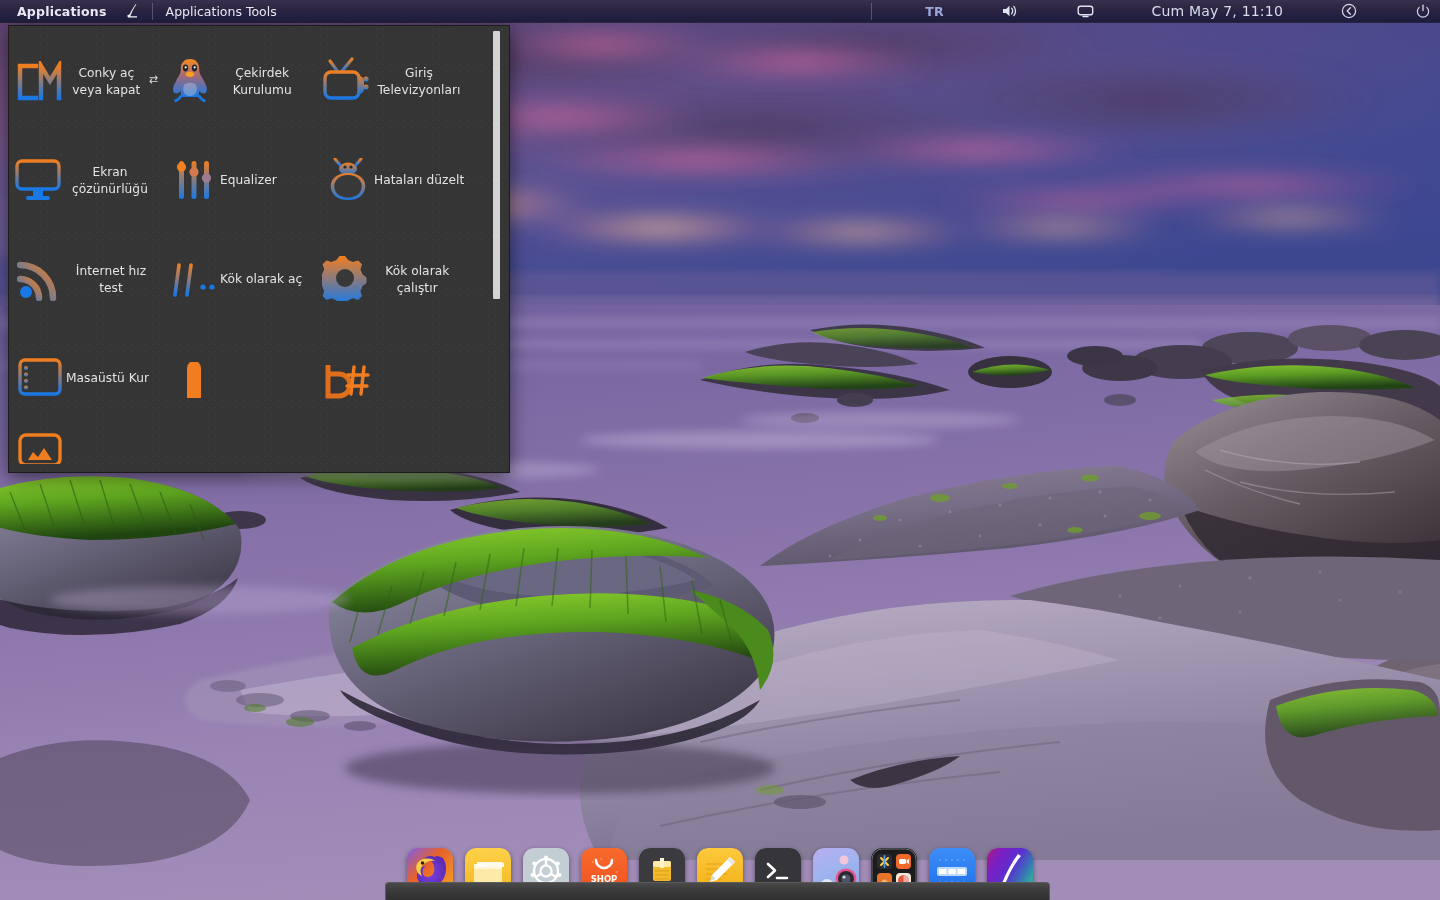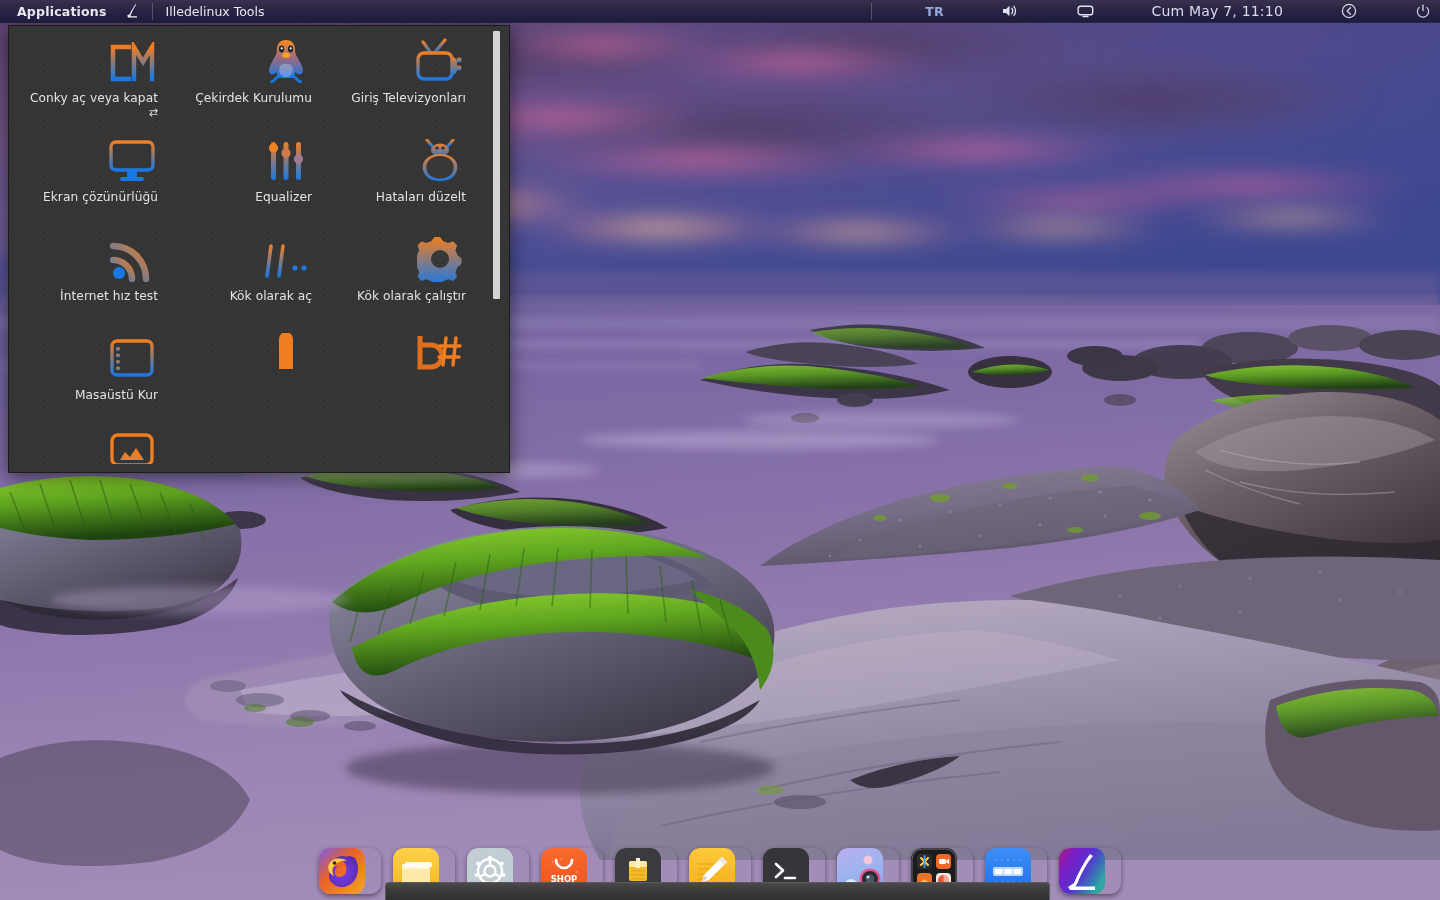--- a/index.html
+++ b/index.html
@@ -39,21 +39,21 @@
     border:1px solid #1c1c1c;
     box-shadow:0 4px 18px rgba(0,0,0,.55);
     z-index:50; overflow:hidden;
   }
   #toolsgrid{
     position:absolute; left:0; top:0; width:485px;
     display:flex; flex-wrap:wrap;
   }
   .tool{
     width:154px; min-height:99px; padding:10px 5px 4px;
-    display:flex; flex-direction:column; align-items:flex-end;
+    display:flex; flex-direction:row; align-items:center;
     cursor:default;
   }
   .tool .ic{ height:48px; width:52px; display:flex; align-items:flex-end; justify-content:center; }
   .tool .lbl{
     margin-top:6px; font-size:12.2px; color:#e3e3e3; text-align:center;
     line-height:1.32; letter-spacing:.05px; max-width:150px;
   }
   .subglyph{ font-size:11px; color:#dadada; line-height:1; margin-top:1px; }
 
   
@@ -65,21 +65,21 @@
     position:absolute; left:0; top:1px; width:7px; height:268px;
     background:#d3d3d3; border-radius:1px;
   }
 
   
   #dock{
     position:absolute; left:50%; transform:translateX(-50%); bottom:6px;
     display:flex; align-items:flex-end; gap:12px; z-index:55; height:52px;
   }
   .dockicon{
-    width:62px; height:46px; border-radius:11px; position:relative;
+    width:46px; height:46px; border-radius:11px; position:relative;
     overflow:hidden; flex:0 0 auto;
     box-shadow:0 2px 5px rgba(0,0,0,.45);
   }
   .dockicon svg{ display:block; width:46px; height:46px; }
 
   
   #bottompanel{
     position:absolute; left:385px; bottom:0; width:665px; height:18px;
     background:linear-gradient(180deg,#4a4a4a 0%,#3a3a3a 45%,#303030 100%);
     border:1px solid #5a5a5a; border-bottom:none;
@@ -397,21 +397,21 @@
   </div>
   <div class="tb-item">
     <span class="tb-ico">
       <svg width="14" height="16" viewBox="0 0 14 16">
           <path d="M10.5 1.2 C8.5 4 6.4 7.5 4.6 11.2 L2.2 12.6 L3.0 14.4 L12 14.4 L12 13.3 L5.3 13.3 L6.1 11.2 C7.6 7.6 9.4 4.2 11.4 1.6 Z" fill="#f2f2f8"></path>
         </svg>
     </span>
   </div>
   <div class="tb-sep"></div>
   <div class="tb-item">
-    <span>Illedelinux Tools</span>
+    <span>Applications Tools</span>
   </div>
 
   <div class="tb-right">
     <div class="tb-sep"></div>
     <div class="tb-item">
       <span class="tb-lang">TR</span>
     </div>
     <div class="tb-item">
       <span class="tb-ico">
         <svg width="17" height="14" viewBox="0 0 17 14">

